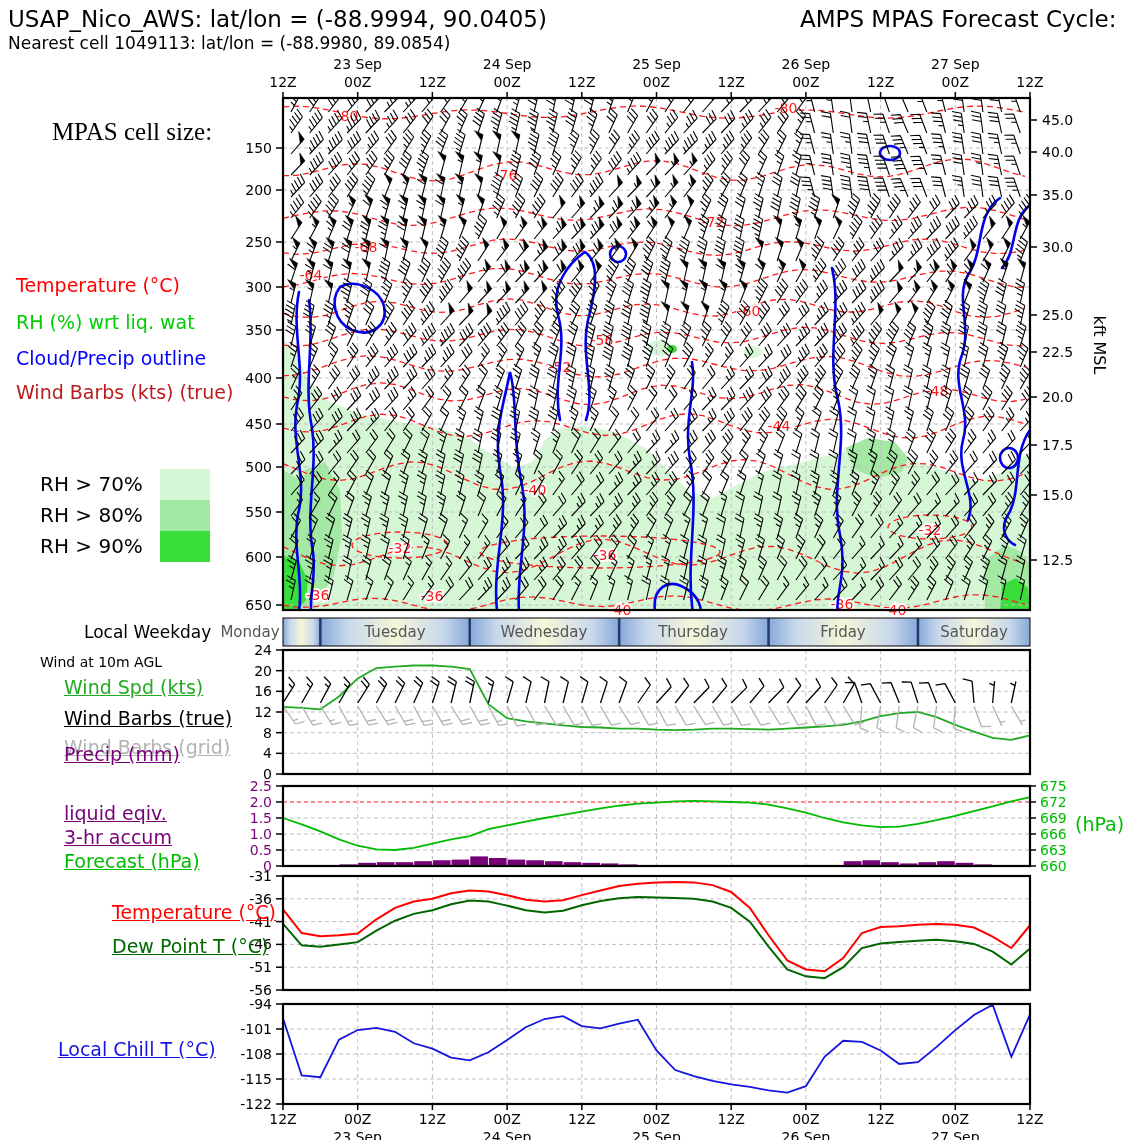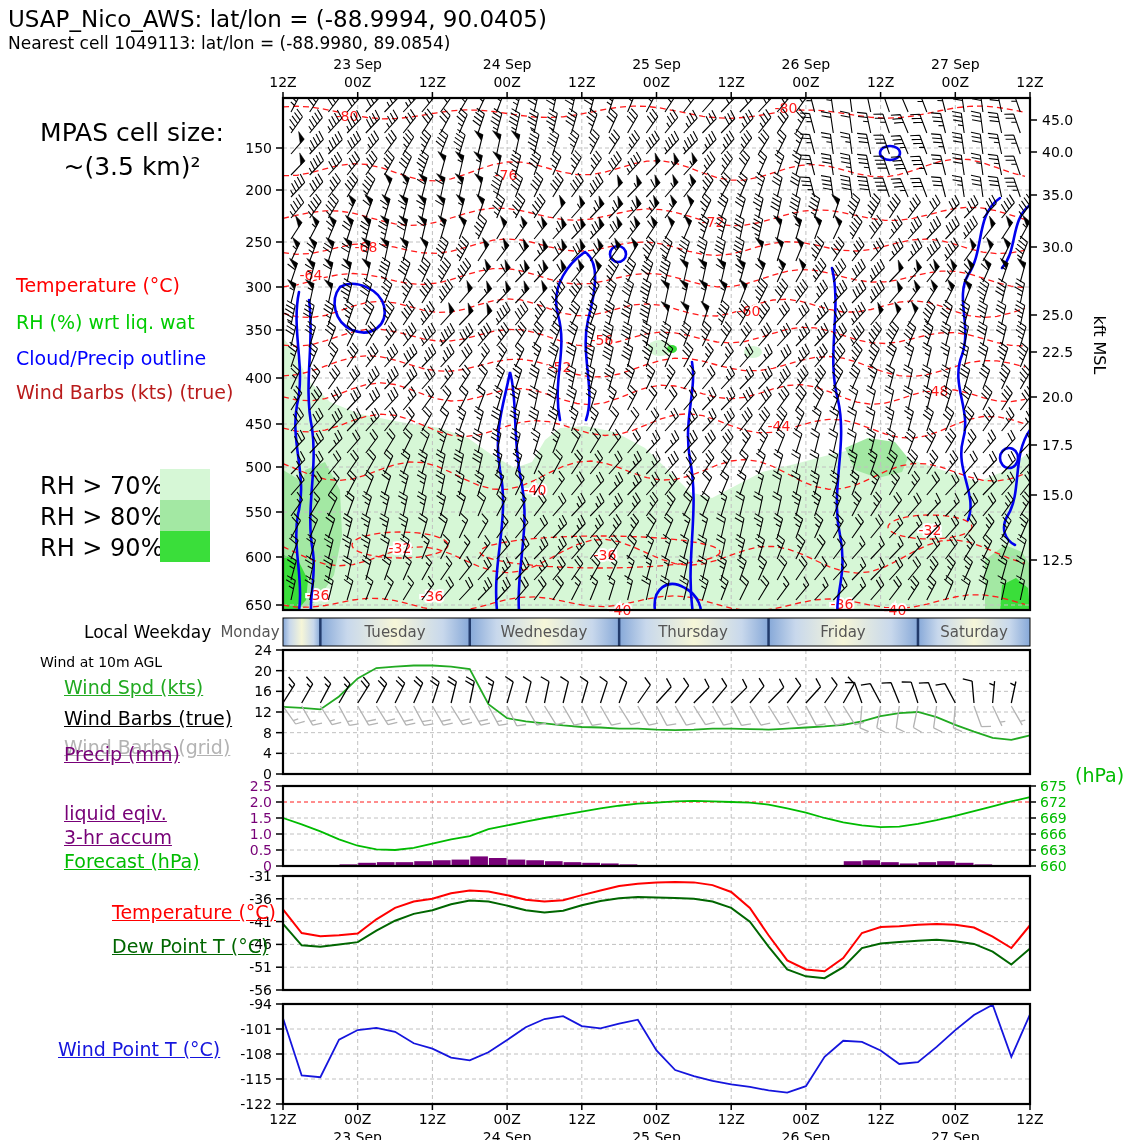--- a/index.html
+++ b/index.html
@@ -3,28 +3,28 @@
 <meta charset="utf-8">
 <style>
   html,body{margin:0;padding:0;background:#fff;}
   #fig{position:relative;width:1140px;height:1140px;background:#fff;
        font-family:"DejaVu Sans", sans-serif;overflow:hidden;}
   #chart{position:absolute;left:0;top:0;}
   .lbl{position:absolute;white-space:nowrap;}
   .t-title{left:8px;top:6px;font-size:23px;color:#000;}
   .t-sub{left:8px;top:33px;font-size:17px;color:#000;}
   .t-cycle{left:800px;width:300px;text-align:center;font-size:23px;color:#000;}
-  .l-cell{left:14px;width:236px;text-align:center;font-size:25px;color:#000;}
+  .l-cell{left:14px;width:236px;text-align:center;font-size:25px;color:#000;font-family:Liberation Serif, serif;}
   .l-item{left:16px;font-size:19px;}
-  .rh-row{left:40px;font-size:24px;color:#000;}
+  .rh-row{left:40px;font-size:20px;color:#000;}
   .rh-swatch{position:absolute;left:160px;width:50px;height:31px;}
   .wk-label{left:84px;top:622px;font-size:17px;color:#000;}
   .small-lbl{left:40px;top:654px;font-size:14px;color:#000;text-align:center;}
   .p-item{font-size:19px;text-decoration:underline;}
-  .hpa-lbl{left:1075px;top:764px;font-size:19px;color:#00bb00;}
+  .hpa-lbl{left:1075px;top:813px;font-size:19px;color:#00bb00;}
 </style>
 </head>
 <body>
 
 <div id="fig">
   <svg id="chart" width="1140" height="1140" viewBox="0 0 1140 1140">
     <defs>
       <linearGradient id="dayband" x1="0" y1="0" x2="1" y2="0">
         <stop offset="0" stop-color="#86a8d8"></stop>
         <stop offset="0.18" stop-color="#c8d8ec"></stop>
@@ -1592,23 +1592,23 @@
           <text x="805.9" y="69" font-family="&quot;DejaVu Sans&quot;, sans-serif" fill="#000" font-size="14px" text-anchor="middle">26 Sep</text>
           <text x="805.9" y="1142" font-family="&quot;DejaVu Sans&quot;, sans-serif" fill="#000" font-size="14px" text-anchor="middle">26 Sep</text>
           <text x="955.3" y="69" font-family="&quot;DejaVu Sans&quot;, sans-serif" fill="#000" font-size="14px" text-anchor="middle">27 Sep</text>
           <text x="955.3" y="1142" font-family="&quot;DejaVu Sans&quot;, sans-serif" fill="#000" font-size="14px" text-anchor="middle">27 Sep</text>
         </g>
       </g>
   </svg>
 
   <div class="lbl t-title">USAP_Nico_AWS: lat/lon = (-88.9994, 90.0405)</div>
   <div class="lbl t-sub">Nearest cell 1049113: lat/lon = (-88.9980, 89.0854)</div>
+  <div class="lbl t-cycle" style="top:6px">AMPS MPAS Forecast Cycle:</div>
 
   <div class="lbl l-cell" style="top:118px">MPAS cell size:</div>
-  <div class="lbl l-cell" style="top:152px">~(3.5 km)²</div>
   <div class="lbl l-item" style="top:274px;color:#ff0000">Temperature (°C)</div>
   <div class="lbl l-item" style="top:311px;color:#00cc00">RH (%) wrt liq. wat</div>
   <div class="lbl l-item" style="top:347px;color:#0000ff">Cloud/Precip outline</div>
   <div class="lbl l-item" style="top:381px;color:#b91c1c">Wind Barbs (kts) (true)</div>
 
   <div class="lbl rh-row" style="top:472px">RH &gt; 70%</div>
   <div class="lbl rh-row" style="top:503px">RH &gt; 80%</div>
   <div class="lbl rh-row" style="top:534px">RH &gt; 90%</div>
   <div class="rh-swatch" id="sw0" style="top: 469px; background: rgb(214, 247, 214);"></div>
   <div class="rh-swatch" id="sw1" style="top: 500px; background: rgb(163, 232, 163);"></div>
@@ -1619,14 +1619,14 @@
   <div class="lbl p-item" style="left:64px;top:676px;color:#22aa22">Wind Spd (kts)</div>
   <div class="lbl p-item" style="left:64px;top:707px;color:#000">Wind Barbs (true)</div>
   <div class="lbl p-item" style="left:64px;top:736px;color:#b3b3b3">Wind Barbs (grid)</div>
   <div class="lbl p-item" style="left:64px;top:743px;color:#770077">Precip (mm)</div>
   <div class="lbl p-item" style="left:64px;top:802px;color:#770077">liquid eqiv.</div>
   <div class="lbl p-item" style="left:64px;top:826px;color:#770077">3-hr accum</div>
   <div class="lbl p-item" style="left:64px;top:850px;color:#00bb00">Forecast (hPa)</div>
   <div class="lbl hpa-lbl">(hPa)</div>
   <div class="lbl p-item" style="left:112px;top:901px;color:#ff0000">Temperature (°C)</div>
   <div class="lbl p-item" style="left:112px;top:935px;color:#006600">Dew Point T (°C)</div>
-  <div class="lbl p-item" style="left:58px;top:1038px;color:#1515dd">Wind Point T (°C)</div>
+  <div class="lbl p-item" style="left:58px;top:1038px;color:#1515dd">Local Chill T (°C)</div>
 </div>
 
 </body></html>

